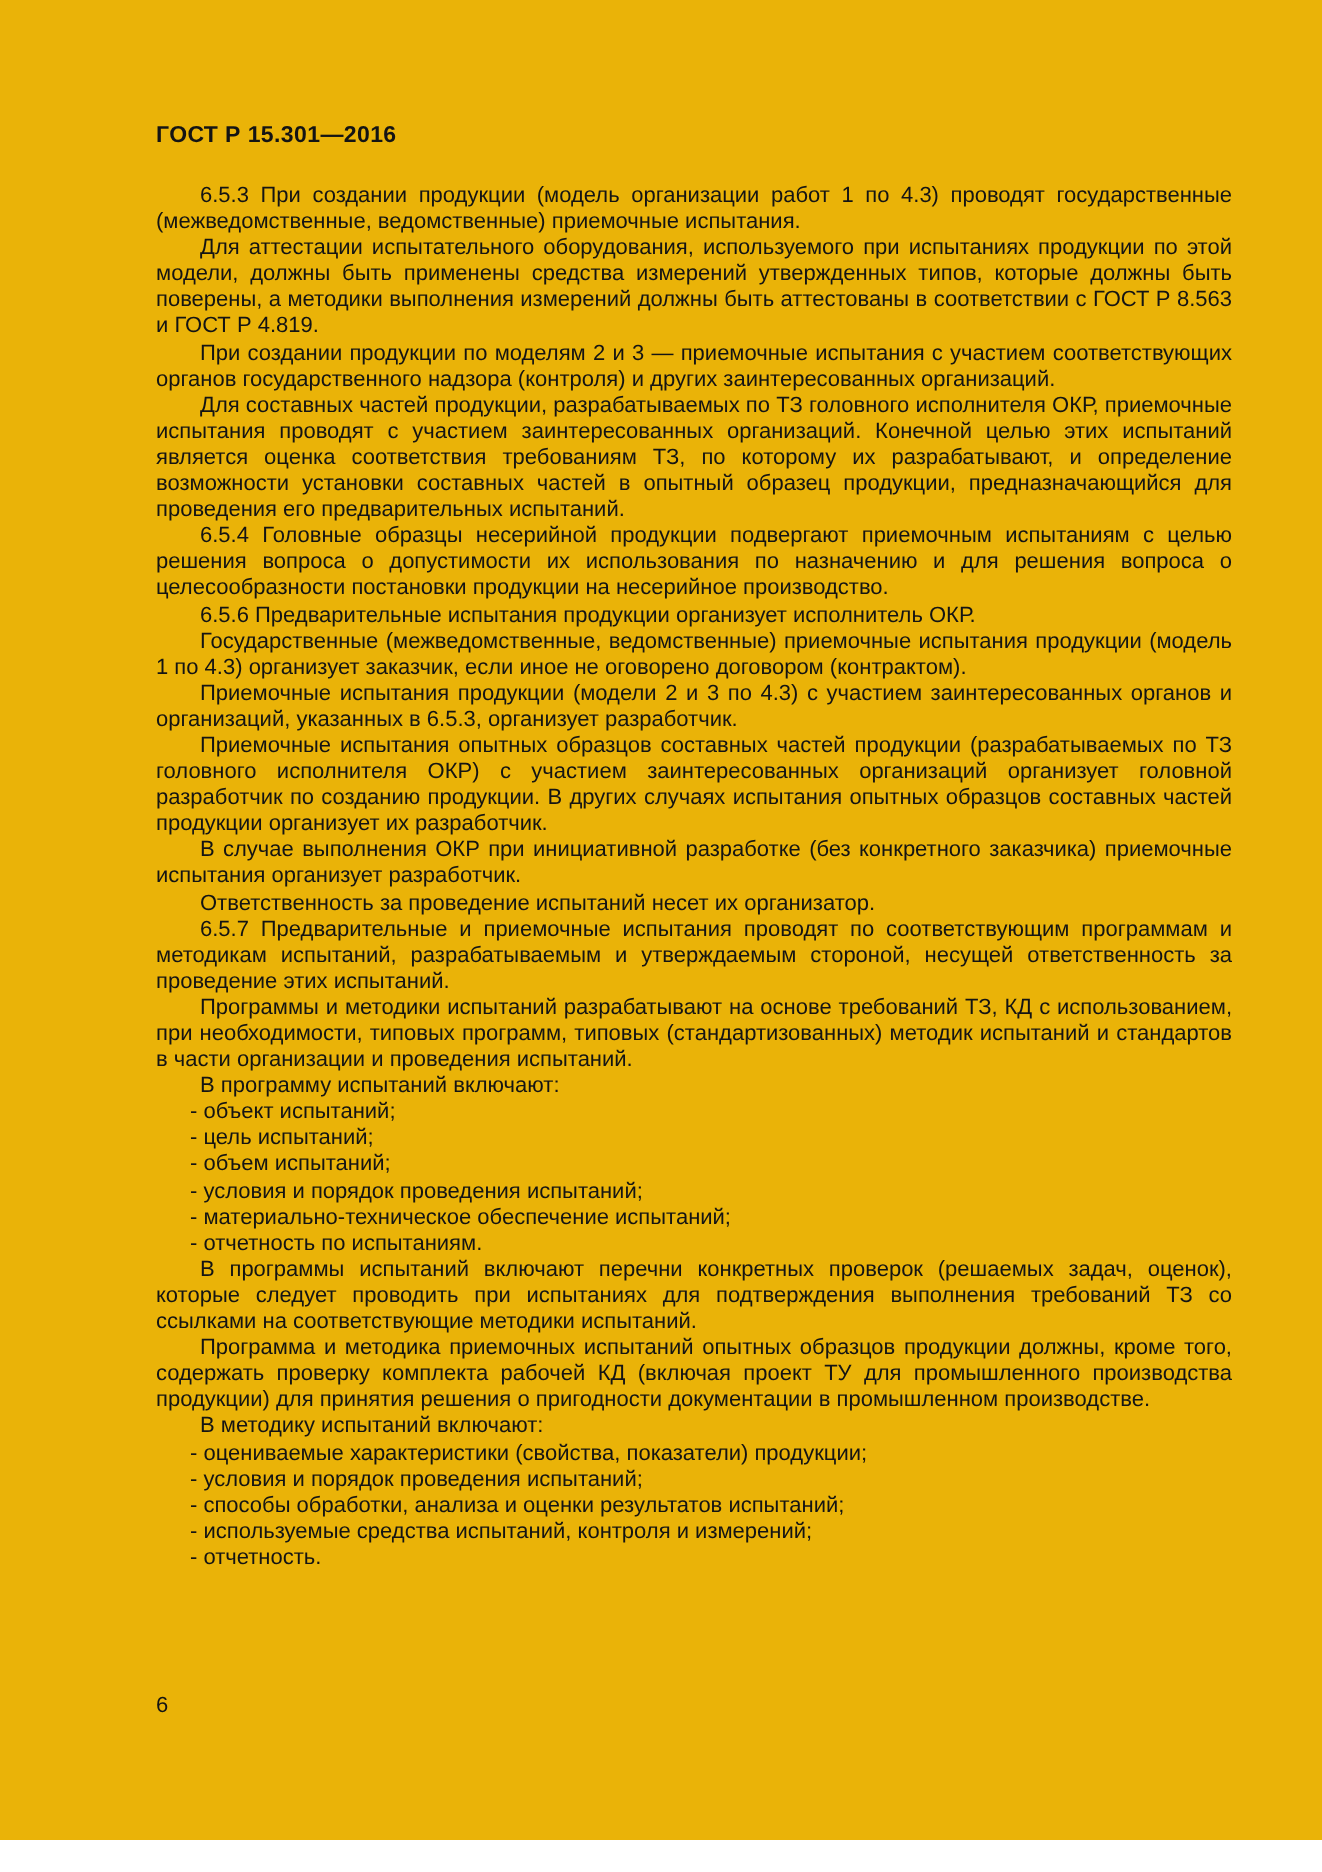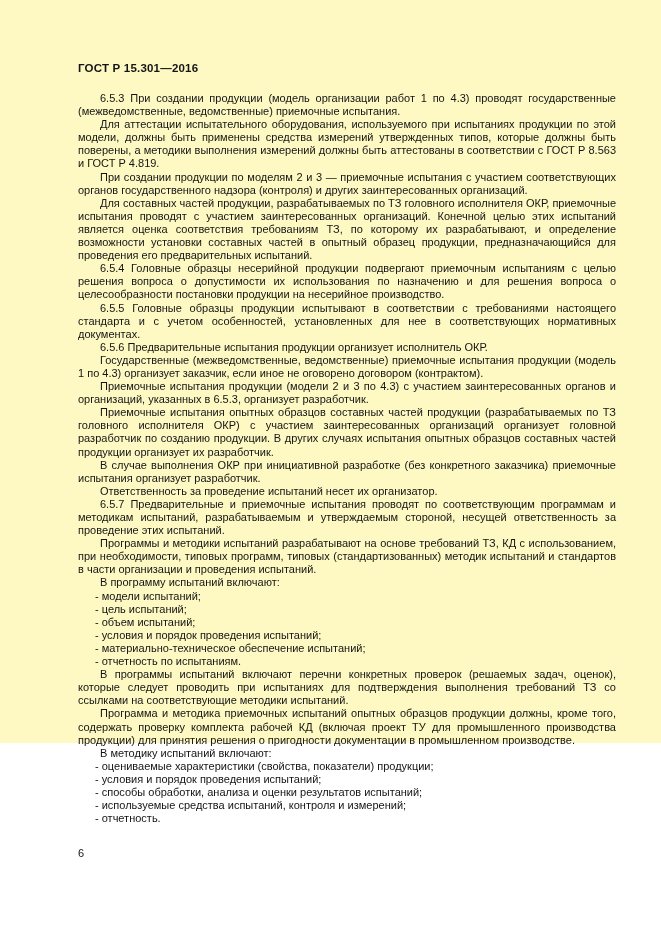--- a/index.html
+++ b/index.html
@@ -11,22 +11,22 @@
     width: 661px;
     height: 936px;
     font-family: "Liberation Sans", sans-serif;
     color: #141414;
     overflow: hidden;
   }
   .page {
     position: relative;
     box-sizing: border-box;
     width: 661px;
-    height: 743px;
-    background: #fef9c3;
+    height: 920px;
+    background: #eab308;
     padding: 61px 45px 0 78px;
   }
   .doc-header {
     font-size: 11.5px;
     font-weight: bold;
     letter-spacing: 0.2px;
     margin: 0 0 17px 0;
     line-height: 14px;
   }
   .doc-content {
@@ -58,31 +58,30 @@
 
 <div class="page">
   <div class="doc-header">ГОСТ Р 15.301—2016</div>
 
   <div class="doc-content" id="doc-content">
       <p class="para">6.5.3 При создании продукции (модель организации работ 1 по 4.3) проводят государственные (межведомственные, ведомственные) приемочные испытания.</p>
       <p class="para">Для аттестации испытательного оборудования, используемого при испытаниях продукции по этой модели, должны быть применены средства измерений утвержденных типов, которые должны быть поверены, а методики выполнения измерений должны быть аттестованы в соответствии с ГОСТ Р 8.563 и ГОСТ Р 4.819.</p>
       <p class="para">При создании продукции по моделям 2 и 3 — приемочные испытания с участием соответствующих органов государственного надзора (контроля) и других заинтересованных организаций.</p>
       <p class="para">Для составных частей продукции, разрабатываемых по ТЗ головного исполнителя ОКР, приемочные испытания проводят с участием заинтересованных организаций. Конечной целью этих испытаний является оценка соответствия требованиям ТЗ, по которому их разрабатывают, и определение возможности установки составных частей в опытный образец продукции, предназначающийся для проведения его предварительных испытаний.</p>
       <p class="para">6.5.4 Головные образцы несерийной продукции подвергают приемочным испытаниям с целью решения вопроса о допустимости их использования по назначению и для решения вопроса о целесообразности постановки продукции на несерийное производство.</p>
-      <p class="para">6.5.5 Головные образцы продукции испытывают в соответствии с требованиями настоящего стандарта и с учетом особенностей, установленных для нее в соответствующих нормативных документах.</p>
       <p class="para">6.5.6 Предварительные испытания продукции организует исполнитель ОКР.</p>
       <p class="para">Государственные (межведомственные, ведомственные) приемочные испытания продукции (модель 1 по 4.3) организует заказчик, если иное не оговорено договором (контрактом).</p>
       <p class="para">Приемочные испытания продукции (модели 2 и 3 по 4.3) с участием заинтересованных органов и организаций, указанных в 6.5.3, организует разработчик.</p>
       <p class="para">Приемочные испытания опытных образцов составных частей продукции (разрабатываемых по ТЗ головного исполнителя ОКР) с участием заинтересованных организаций организует головной разработчик по созданию продукции. В других случаях испытания опытных образцов составных частей продукции организует их разработчик.</p>
       <p class="para">В случае выполнения ОКР при инициативной разработке (без конкретного заказчика) приемочные испытания организует разработчик.</p>
       <p class="para">Ответственность за проведение испытаний несет их организатор.</p>
       <p class="para">6.5.7 Предварительные и приемочные испытания проводят по соответствующим программам и методикам испытаний, разрабатываемым и утверждаемым стороной, несущей ответственность за проведение этих испытаний.</p>
       <p class="para">Программы и методики испытаний разрабатывают на основе требований ТЗ, КД с использованием, при необходимости, типовых программ, типовых (стандартизованных) методик испытаний и стандартов в части организации и проведения испытаний.</p>
       <p class="para">В программу испытаний включают:</p>
-      <p class="list-item">- модели испытаний;</p>
+      <p class="list-item">- объект испытаний;</p>
       <p class="list-item">- цель испытаний;</p>
       <p class="list-item">- объем испытаний;</p>
       <p class="list-item">- условия и порядок проведения испытаний;</p>
       <p class="list-item">- материально-техническое обеспечение испытаний;</p>
       <p class="list-item">- отчетность по испытаниям.</p>
       <p class="para">В программы испытаний включают перечни конкретных проверок (решаемых задач, оценок), которые следует проводить при испытаниях для подтверждения выполнения требований ТЗ со ссылками на соответствующие методики испытаний.</p>
       <p class="para">Программа и методика приемочных испытаний опытных образцов продукции должны, кроме того, содержать проверку комплекта рабочей КД (включая проект ТУ для промышленного производства продукции) для принятия решения о пригодности документации в промышленном производстве.</p>
       <p class="para">В методику испытаний включают:</p>
       <p class="list-item">- оцениваемые характеристики (свойства, показатели) продукции;</p>
       <p class="list-item">- условия и порядок проведения испытаний;</p>

